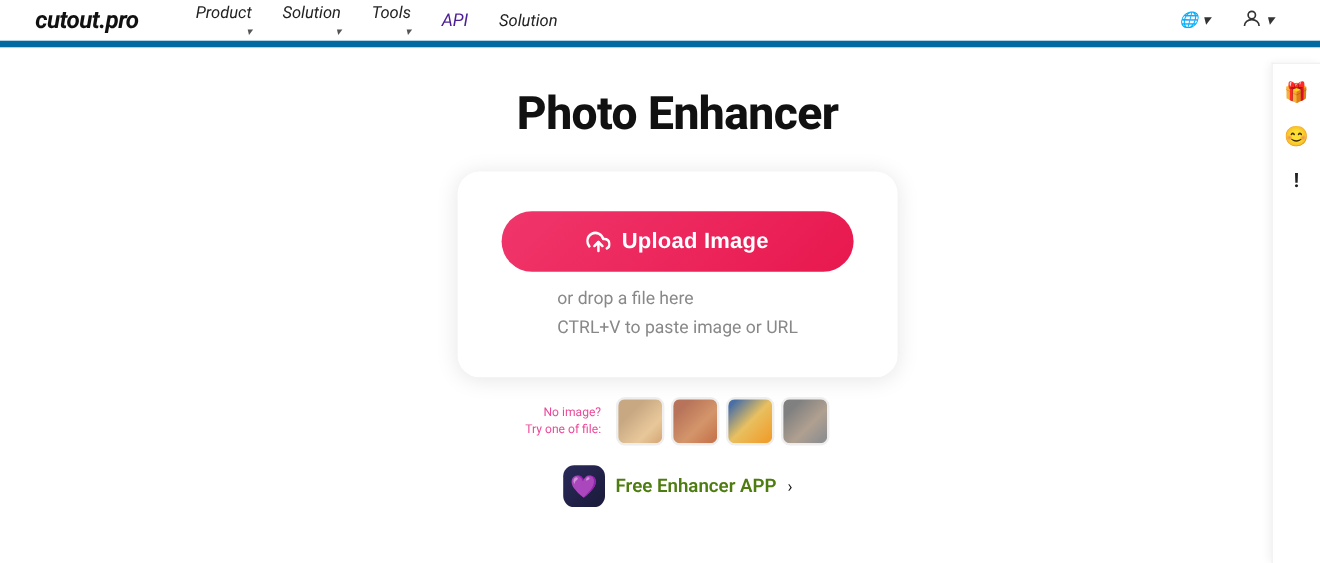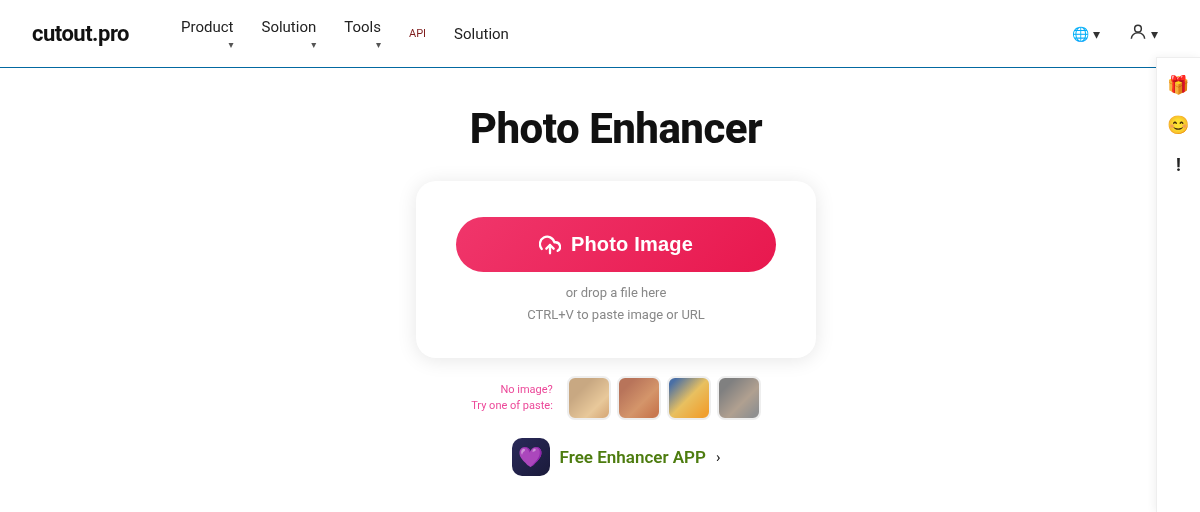--- a/index.html
+++ b/index.html
@@ -11,23 +11,24 @@
       height: 512px;
       overflow: hidden;
       position: relative;
     }
 
     
     header {
       display: flex;
       align-items: center;
       padding: 0 32px;
-      height: 68px;
-      border-bottom: 1px solid #0369a1;
+      height: 43px;
+      border-bottom: 6px solid #0369a1;
       position: relative;
+      font-style: italic;
     }
 
     .logo {
       font-size: 22px;
       font-weight: 700;
       color: #111;
       letter-spacing: -0.5px;
       margin-right: 40px;
       white-space: nowrap;
     }
@@ -51,22 +52,22 @@
       white-space: nowrap;
       flex-direction: column;
     }
     .nav-item .chevron {
       font-size: 10px;
       color: #555;
     }
 
     .nav-api {
       padding: 6px 12px;
-      font-size: 11px;
-      color: #7f1d1d;
+      font-size: 16px;
+      color: #4c1d95;
       cursor: pointer;
     }
 
     .header-right {
       display: flex;
       align-items: center;
       gap: 8px;
       margin-left: auto;
     }
 
@@ -138,23 +139,22 @@
       justify-content: center;
       letter-spacing: 0.2px;
     }
 
     .upload-icon {
       width: 22px;
       height: 22px;
     }
 
     .drop-hint {
-      font-size: 13px;
+      font-size: 16px;
       color: #888;
-      text-align: center;
       line-height: 1.7;
     }
 
     
     .sample-row {
       display: flex;
       align-items: center;
       gap: 14px;
       margin-top: 18px;
     }
@@ -292,32 +292,32 @@
 <main>
   <h1 class="page-title">Photo Enhancer</h1>
 
   <div class="upload-card">
     <button class="upload-btn">
       <svg class="upload-icon" viewBox="0 0 24 24" fill="none" stroke="white" stroke-width="2.5" stroke-linecap="round" stroke-linejoin="round">
         <polyline points="16 16 12 12 8 16"></polyline>
         <line x1="12" y1="12" x2="12" y2="21"></line>
         <path d="M20.39 18.39A5 5 0 0 0 18 9h-1.26A8 8 0 1 0 3 16.3"></path>
       </svg>
-      <span>Photo Image</span>
+      <span>Upload Image</span>
     </button>
     <div class="drop-hint">
       <div>or drop a file here</div>
       <div>CTRL+V to paste image or URL</div>
     </div>
   </div>
 
   <div class="sample-row">
     <div class="sample-label">
       <div>No image?</div>
-      <div>Try one of paste:</div>
+      <div>Try one of file:</div>
     </div>
     <div class="sample-images">
       <div class="sample-img sample-img-1"></div>
       <div class="sample-img sample-img-2"></div>
       <div class="sample-img sample-img-3"></div>
       <div class="sample-img sample-img-4"></div>
     </div>
   </div>
 
   <div class="app-banner">

